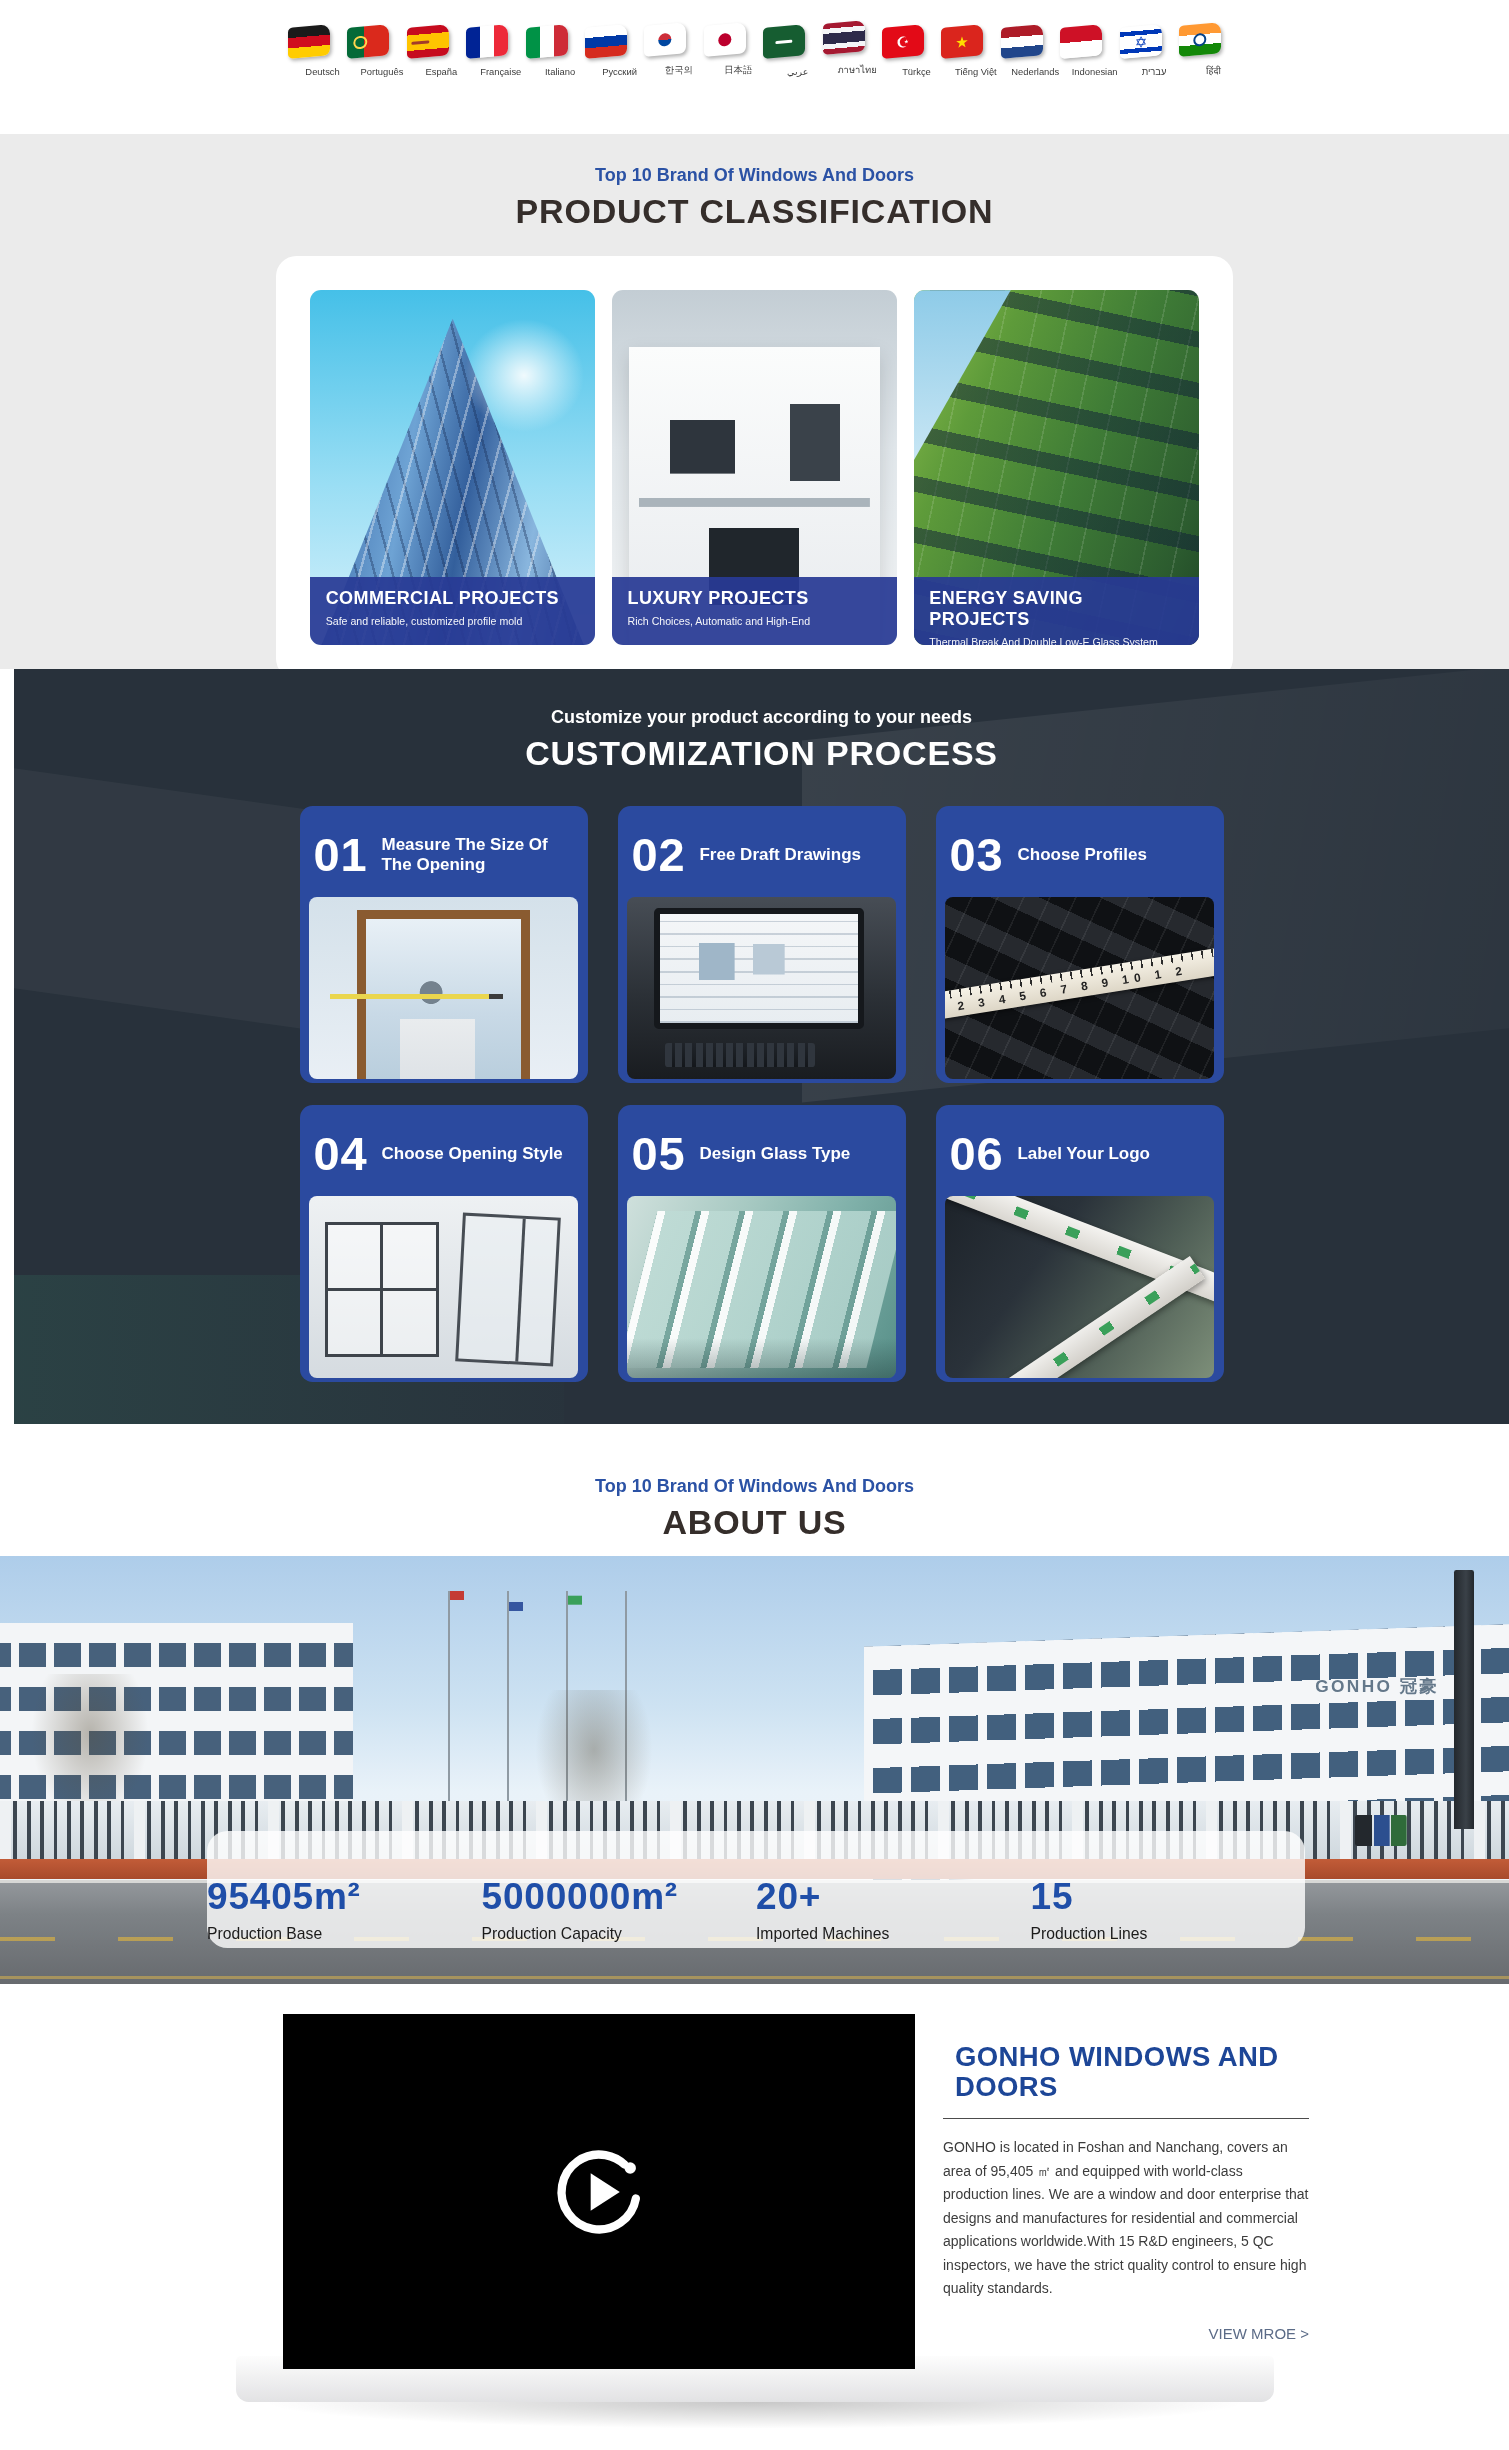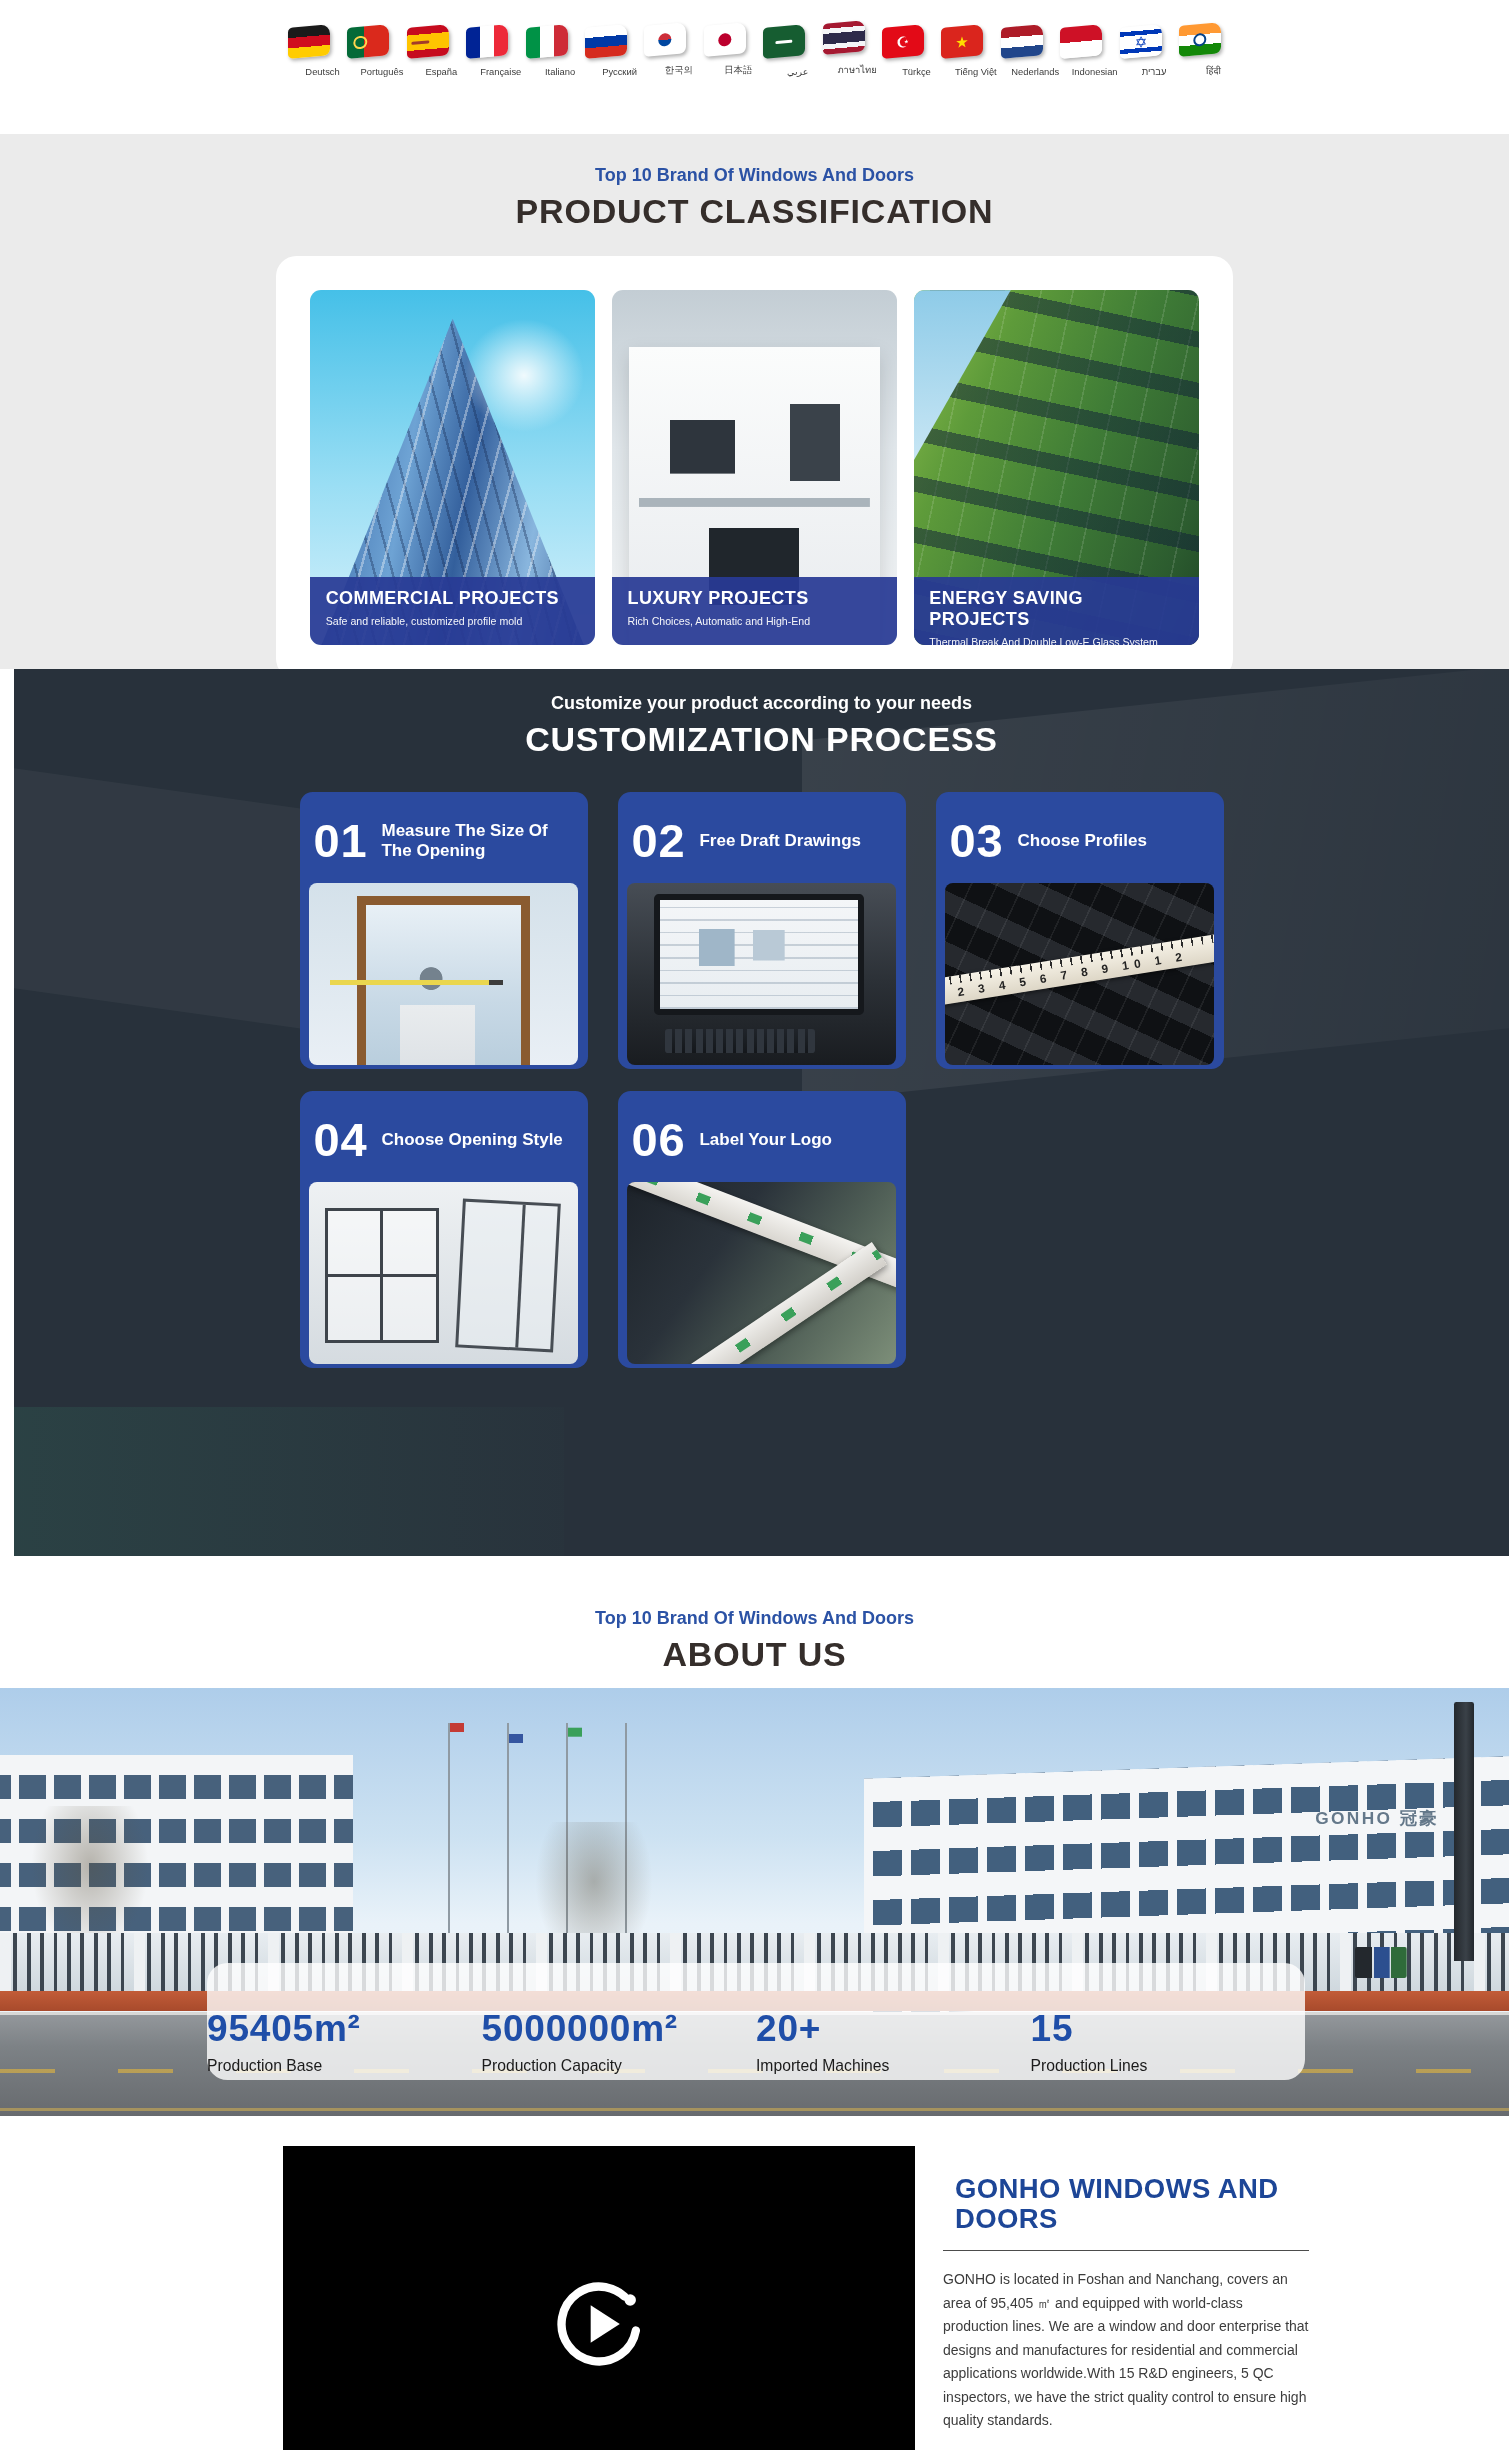--- a/index.html
+++ b/index.html
@@ -49,21 +49,21 @@
      linear-gradient(#aab4bb,#aab4bb) 50% 52%/92% 3% no-repeat,
      linear-gradient(#fbfcfc,#e8ebee);box-shadow:0 7.9px 19px rgba(0,0,0,.15);}
   .photo-green-facade{background:linear-gradient(115deg,#8fc04e 0%,#5e9b3a 25%,#3f7c36 55%,#2c5c2f 85%,#1f4526 100%);}
   .photo-green-facade::before{content:"";position:absolute;inset:0;background:
      repeating-linear-gradient(12deg,rgba(15,30,55,.5) 0 15.7px,rgba(0,0,0,0) 15.7px 50px),
      repeating-linear-gradient(102deg,rgba(255,255,255,.12) 0 1.6px,rgba(0,0,0,0) 1.6px 31px);}
   .photo-green-facade::after{content:"";position:absolute;left:0;top:0;width:34%;height:48%;
      clip-path:polygon(0 0,100% 0,0 100%);background:linear-gradient(#8ecbe8,#c8e6f4);}
 
   
-  .sec-custom{height:887px;background:#28313b;position:relative;overflow:hidden;text-align:center;padding-top:24px;box-sizing:border-box;margin-left:14px;}
+  .sec-custom{height:755px;background:#28313b;position:relative;overflow:hidden;text-align:center;padding-top:38px;box-sizing:border-box;margin-left:14px;}
   .deco{position:absolute;}
   .deco-a{right:-63px;top:31px;width:770px;height:362px;background:linear-gradient(100deg,rgba(255,255,255,.08),rgba(255,255,255,.02));transform:skewY(-6deg);}
   .deco-b{left:0;bottom:0;width:550px;height:149px;background:linear-gradient(90deg,rgba(47,90,82,.4),rgba(47,90,82,.05));}
   .deco-c{left:-47px;top:118px;width:362px;height:220px;background:rgba(255,255,255,.045);transform:skewY(8deg);}
   .sec-custom .hdr{position:relative;z-index:2;}
   .steps-grid{position:relative;z-index:2;width:924px;margin:33px auto 0;display:grid;
               grid-template-columns:repeat(3,1fr);gap:22px 30px;}
   .step-card{background:#2b4a9f;border-radius:12.6px;padding:9.4px;height:277px;box-sizing:border-box;text-align:left;}
   .step-head{display:flex;align-items:center;gap:14px;padding:6.3px 4.7px 3.1px;color:#fff;min-height:66px;}
   .step-num{font-size:47px;font-weight:bold;line-height:1;letter-spacing:0.8px;}
@@ -327,20 +327,27 @@
         </article>
         <article class="step-card">
           <div class="step-head">
             <span class="step-num">04</span>
             <h3 class="step-title">Choose Opening Style</h3>
           </div>
           <div class="step-photo photo-opening-styles"></div>
         </article>
         <article class="step-card">
           <div class="step-head">
+            <span class="step-num">05</span>
+            <h3 class="step-title">Design Glass Type</h3>
+          </div>
+          <div class="step-photo photo-glass-panes"></div>
+        </article>
+        <article class="step-card">
+          <div class="step-head">
             <span class="step-num">06</span>
             <h3 class="step-title">Label Your Logo</h3>
           </div>
           <div class="step-photo photo-logo-corner"></div>
         </article>
       </div>
   </section>
 
   <section class="sec-about-head">
     <div class="sec-sub">Top 10 Brand Of Windows And Doors</div>

